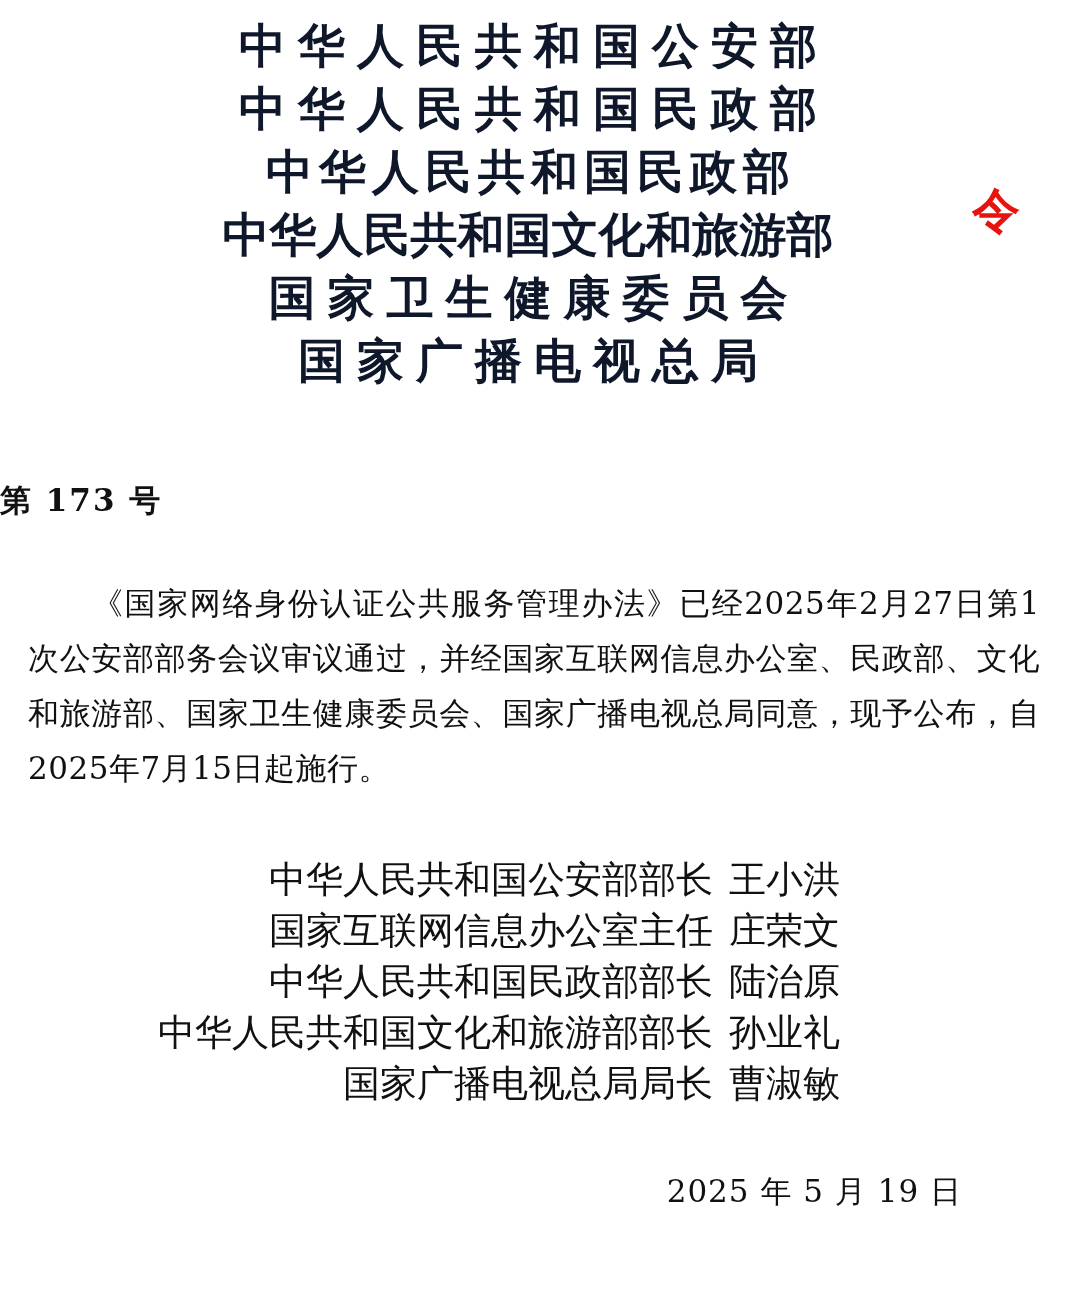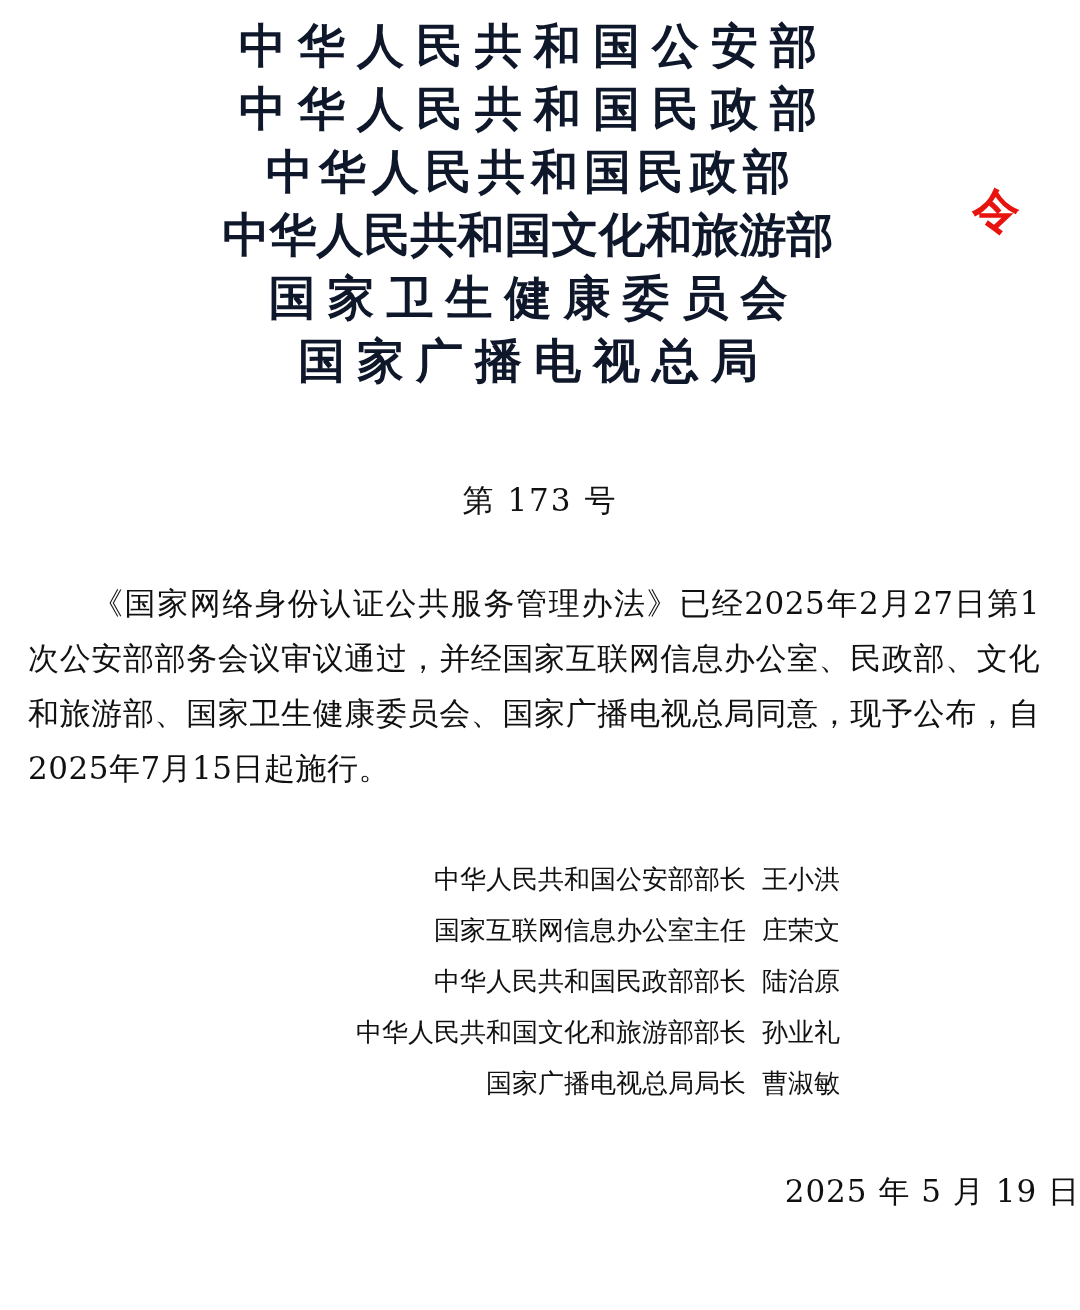--- a/index.html
+++ b/index.html
@@ -62,23 +62,22 @@
     color: #e8120e;
     font-weight: bold;
     font-size: 48px;
     line-height: 1;
     font-family: "DejaVu Serif", "Liberation Serif", serif;
   }
 
   
   .decree-no {
     margin-top: 88px;
-    text-align: center;
     font-size: 31px;
-    font-weight: normal;
+    font-weight: bold;
     letter-spacing: 2px;
     color: #111111;
   }
 
   
   .body-para {
     margin: 54px 40px 0 28px;
     font-size: 31px;
     line-height: 55px;
     text-align: justify;
@@ -88,32 +87,33 @@
     letter-spacing: 0.5px;
   }
 
   
   .signatures {
     margin-top: 58px;
     padding-right: 240px;
     text-align: right;
   }
   .sig-line {
-    font-size: 26px;
+    font-size: 37px;
     line-height: 51px;
     color: #111111;
     white-space: nowrap;
   }
   .sig-name {
     margin-left: 16px;
   }
 
   
   .doc-date {
     margin-top: 62px;
+    padding-right: 118px;
     text-align: right;
     font-size: 31px;
     color: #111111;
     letter-spacing: 1px;
   }
 </style>
 </head>
 <body>
 
 <div class="page">

